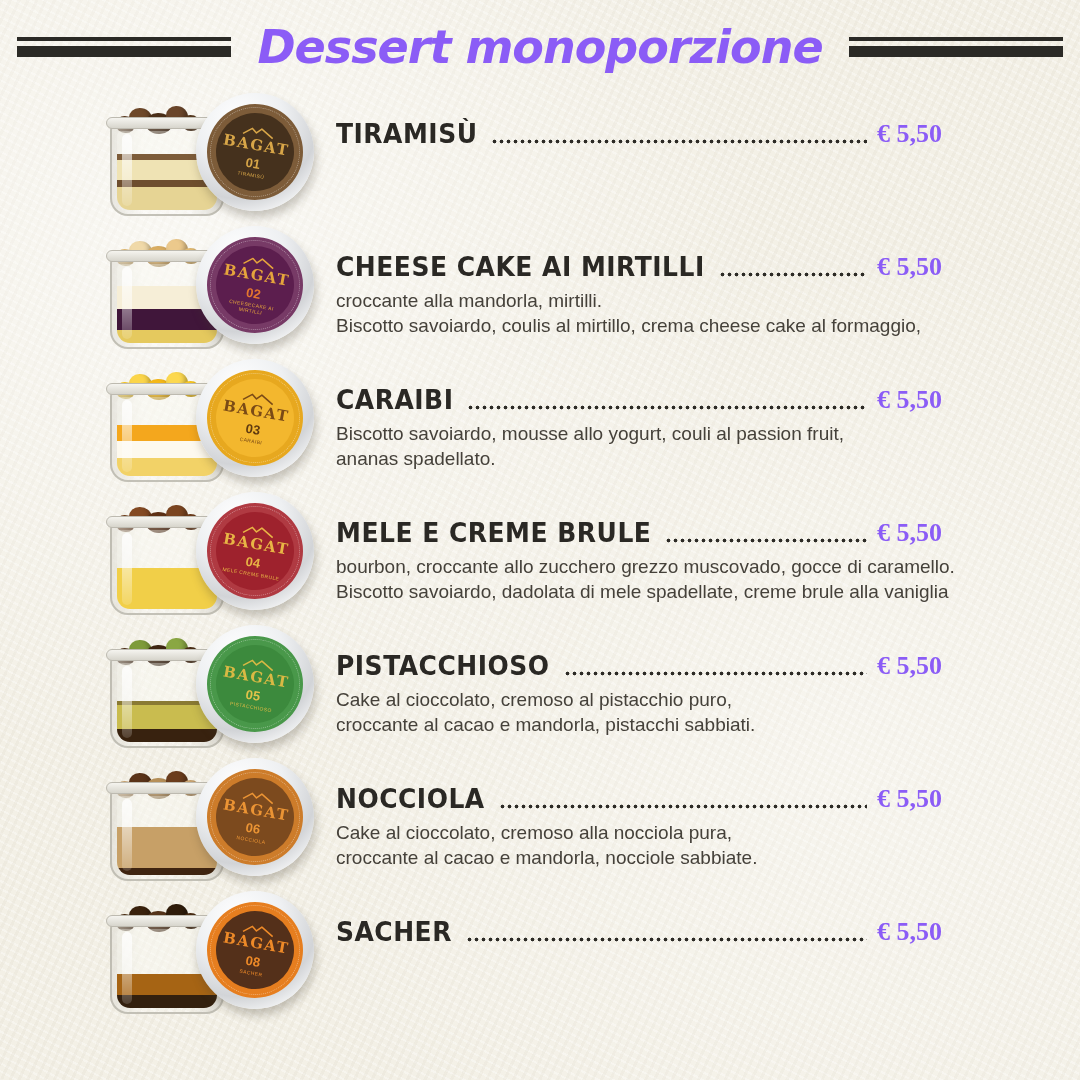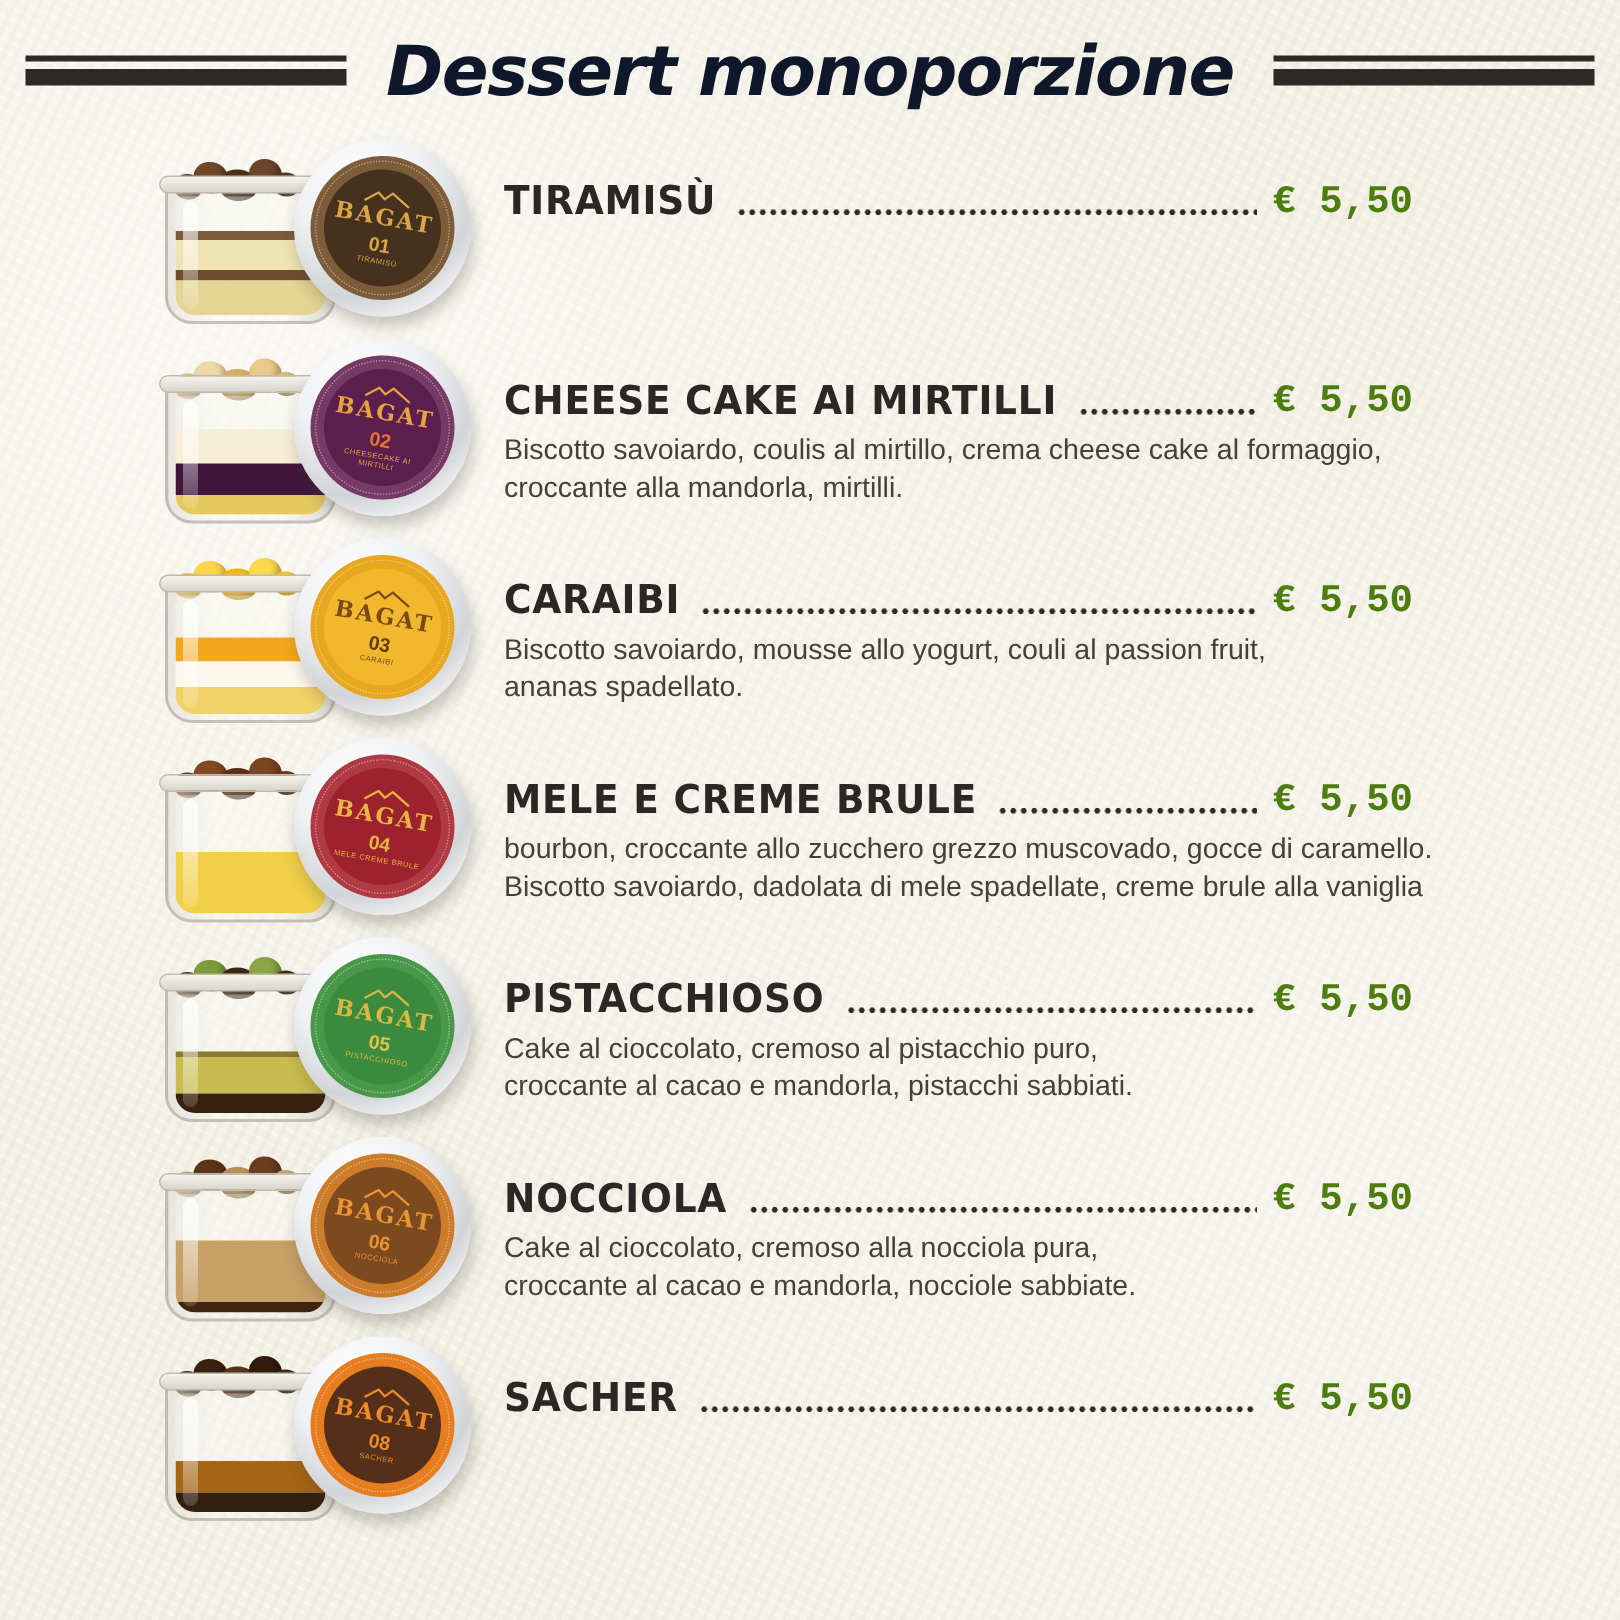--- a/index.html
+++ b/index.html
@@ -22,21 +22,21 @@
     padding-top:22px;
     display:flex; align-items:center; justify-content:center; gap:22px;
   }
   .rule { width:214px; flex:none; }
   .rule-thin  { height:4px;  background:#2b2a26; margin-bottom:5px; }
   .rule-thick { height:11px; background:#2b2a26; }
   .title {
     font-family:"DejaVu Sans", sans-serif;
     font-style:italic; font-weight:bold;
     font-size:46px; line-height:1.1;
-    color:#0f172a; letter-spacing:-1px;
+    color:#8b5cf6; letter-spacing:-1px;
     white-space:nowrap; padding:0 4px;
   }
 
   
   .menu-list { margin-top:14px; }
   .menu-item { display:flex; height:133px; padding-left:108px; align-items:stretch; }
 
   
   .jar-graphic { position:relative; width:228px; flex:none; }
   .jar { position:absolute; left:2px; bottom:4px; width:114px; height:96px; }
@@ -106,22 +106,22 @@
     font-family:"DejaVu Sans", sans-serif; font-weight:bold; font-size:25px;
     line-height:1; color:#2a2824; letter-spacing:.5px; white-space:nowrap;
     transform:scaleY(1.06); transform-origin:bottom left;
   }
   .leader {
     flex:1 1 auto; height:5px; margin:0 10px 3px 14px;
     background-image:radial-gradient(circle, #2d2b26 1.8px, transparent 2.1px);
     background-size:7px 5px; background-position:left center; background-repeat:repeat-x;
   }
   .item-price {
-    font-family:Liberation Mono, monospace; font-weight:bold; font-size:26px;
-    line-height:1; color:#4d7c0f; white-space:nowrap;
+    font-family:Liberation Serif, serif; font-weight:bold; font-size:26px;
+    line-height:1; color:#8b5cf6; white-space:nowrap;
   }
   .item-desc { margin-top:8px; font-size:19px; line-height:1.33; color:#45413a; }
   .item-desc div { white-space:nowrap; }
 </style>
 </head>
 <body>
 
 <div class="page">
 
   <div class="header">
@@ -211,22 +211,22 @@
         </div>
       </div>
     </div>
     <div class="item-text">
       <div class="name-row">
         <span class="item-name">CHEESE CAKE AI MIRTILLI</span>
         <span class="leader"></span>
         <span class="item-price">€ 5,50</span>
       </div>
       <div class="item-desc">
+        <div>croccante alla mandorla, mirtilli.</div>
         <div>Biscotto savoiardo, coulis al mirtillo, crema cheese cake al formaggio,</div>
-        <div>croccante alla mandorla, mirtilli.</div>
       </div>
     </div>
   </div>
 
   <div class="menu-item" style="--lid-ring: #e7a81f; --lid-center: #f3b72e; --lid-text: #7a4a16; --lid-num: #5f3a10;">
     <div class="jar-graphic">
       <div class="jar">
         <div class="jar-crumbs">
               <div class="crumb" style="background: rgb(249, 199, 31);"></div>
               <div class="crumb" style="background: rgb(251, 213, 74);"></div>

